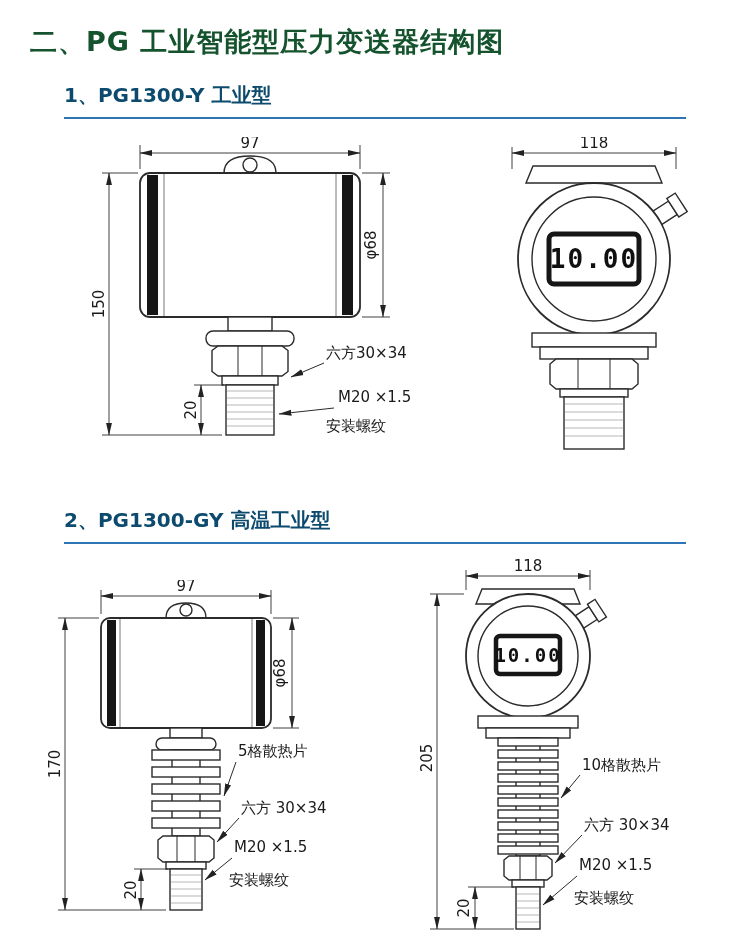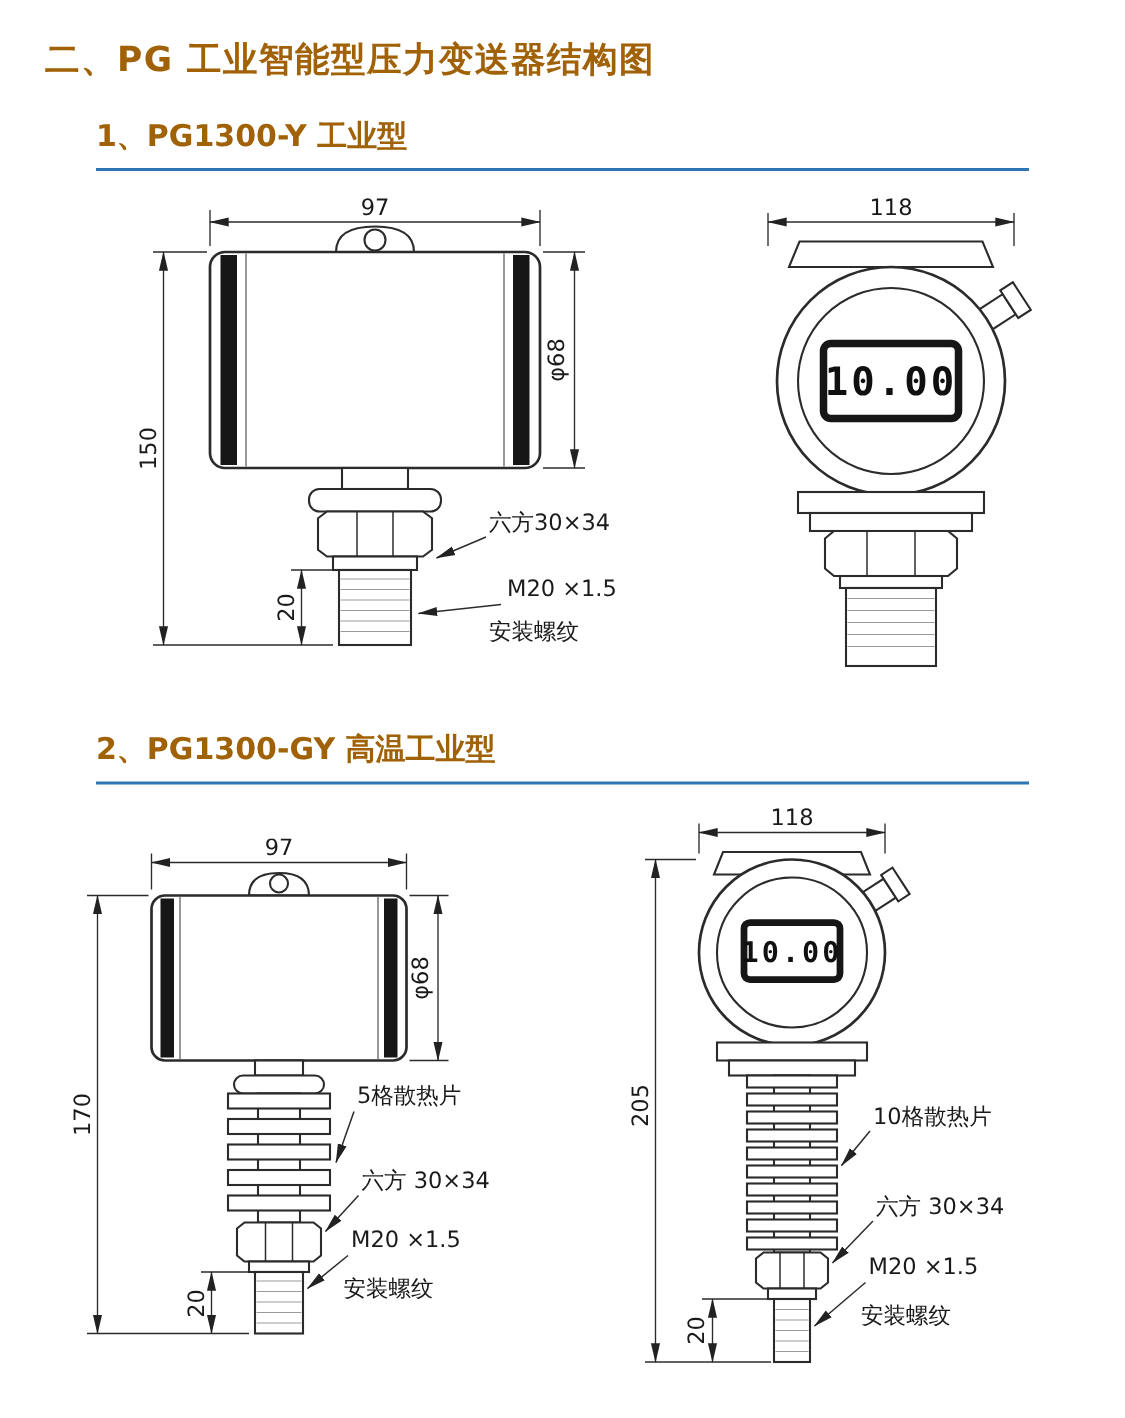--- a/index.html
+++ b/index.html
@@ -1,21 +1,21 @@
 <!DOCTYPE html>
 <html><head>
 <meta charset="utf-8">
 <style>
   * { margin:0; padding:0; box-sizing:border-box; }
   html,body { width:750px; height:945px; background:#ffffff; overflow:hidden;
     font-family:"DejaVu Sans","Liberation Sans",sans-serif; }
-  .title { color:#a16207; font-size:23px; font-weight:bold; margin:24px 0 0 30px; letter-spacing:1px; }
-  .section-heading { color:#a16207; font-size:20px; font-weight:bold; margin-left:64px; }
+  .title { color:#14532d; font-size:27px; font-weight:bold; margin:24px 0 0 30px; letter-spacing:1px; }
+  .section-heading { color:#0c4a6e; font-size:20px; font-weight:bold; margin-left:64px; }
   .h1 { margin-top:22px; }
-  .h2 { margin-top:32px; }
+  .h2 { margin-top:48px; }
   .rule { height:2px; background:#2e75b6; margin:8px 0 0 64px; width:622px; }
   .row { display:flex; align-items:center; }
   .row1 { margin:18px 0 0 80px; gap:36px; }
   .row2 { margin:14px 0 0 36px; gap:28px; }
   svg text { font-family:"DejaVu Sans","Liberation Sans",sans-serif; }
   .dim { font-size:15px; fill:#1a1a1a; }
   .lbl { font-size:15px; fill:#1a1a1a; }
   .lcd { font-family:"DejaVu Sans Mono","Liberation Mono",monospace; font-weight:bold; fill:#101010; letter-spacing:2px; }
   .outline { fill:#ffffff; stroke:#2b2b2b; stroke-width:1.4; }
   .outline2 { fill:#ffffff; stroke:#2b2b2b; stroke-width:1.8; }

